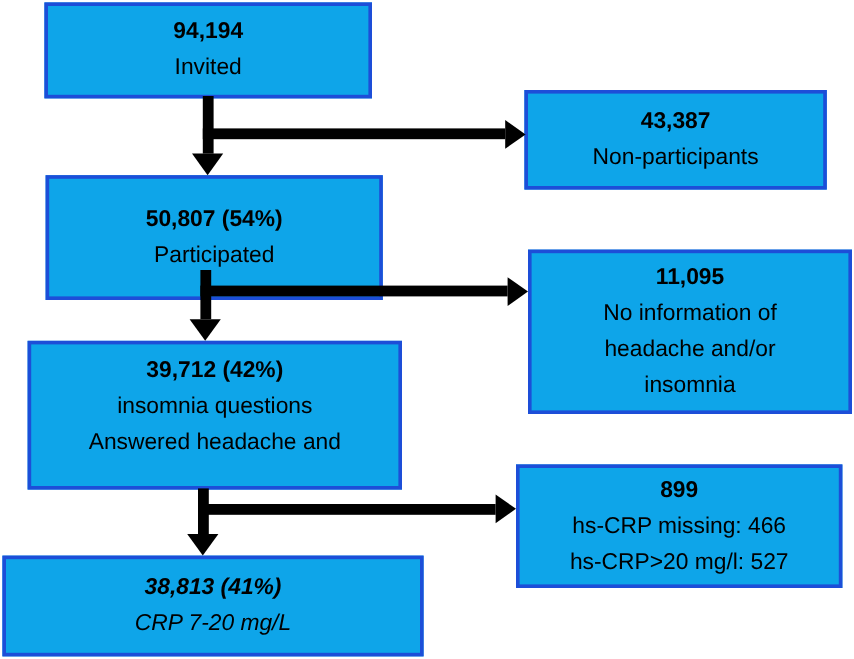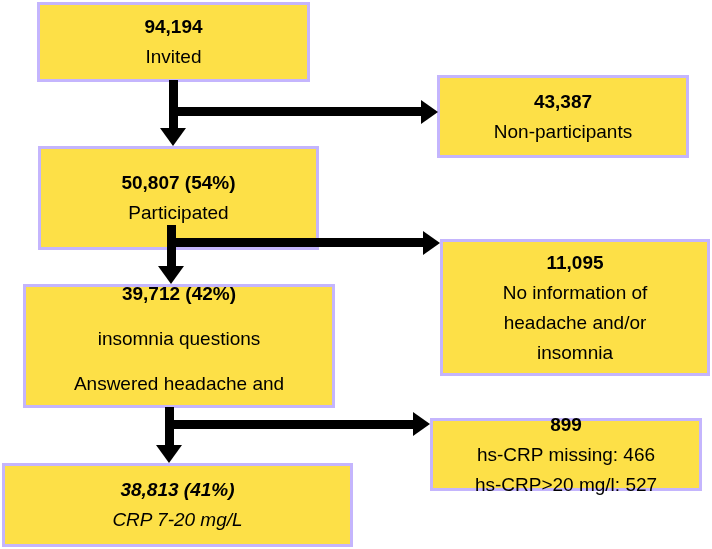--- a/index.html
+++ b/index.html
@@ -12,22 +12,22 @@
     width: 712px;
     height: 549px;
     background: #ffffff;
     font-family: "Liberation Sans", sans-serif;
     color: #000000;
     overflow: hidden;
   }
   .box {
     position: absolute;
     box-sizing: border-box;
-    border: 3px solid #c4b5fd;
-    background: #fde047;
+    border: 3px solid #1d4ed8;
+    background: #0ea5e9;
     display: flex;
     flex-direction: column;
     justify-content: center;
     align-items: center;
     text-align: center;
     font-size: 19px;
     line-height: 30px;
   }
   .count {
     font-weight: bold;
@@ -67,44 +67,44 @@
   <div class="box" style="left:37px; top:2px; width:273px; height:80px;">
     <div class="count">94,194</div>
     <div>Invited</div>
   </div>
 
   <div class="box" style="left:38px; top:146px; width:281px; height:104px;">
     <div class="count">50,807 (54%)</div>
     <div>Participated</div>
   </div>
 
-  <div class="box" style="left:23px; top:284px; width:312px; height:124px; padding-bottom:14px;gap:15px;">
+  <div class="box" style="left:23px; top:284px; width:312px; height:124px; padding-bottom:14px;">
     <div class="count">39,712 (42%)</div>
     <div>insomnia questions</div>
     <div>Answered headache and</div>
   </div>
 
   <div class="box" style="left:2px; top:463px; width:351px; height:84px;font-style:italic;">
     <div class="count">38,813 (41%)</div>
     <div>CRP 7-20 mg/L</div>
   </div>
 
   <div class="box" style="left:437px; top:75px; width:252px; height:83px;">
     <div class="count">43,387</div>
     <div>Non-participants</div>
   </div>
 
-  <div class="box" style="left:440px; top:208px; width:270px; height:137px;margin-top:31px;">
+  <div class="box" style="left:440px; top:208px; width:270px; height:137px;">
     <div class="count">11,095</div>
     <div>No information of</div>
     <div>headache and/or</div>
     <div>insomnia</div>
   </div>
 
-  <div class="box" style="left:430px; top:387px; width:272px; height:73px;margin-top:31px;">
+  <div class="box" style="left:430px; top:387px; width:272px; height:103px;">
     <div class="count">899</div>
     <div>hs-CRP missing: 466</div>
     <div>hs-CRP&gt;20 mg/l: 527</div>
   </div>
 
   <div class="shaft-v" style="left:169px; top:80px; height:48px;"></div>
   <div class="head-down" style="left:160px; top:128px;"></div>
 
   <div class="shaft-h" style="left:169px; top:107px; width:252px;"></div>
   <div class="head-right" style="left:421px; top:100px;"></div>

